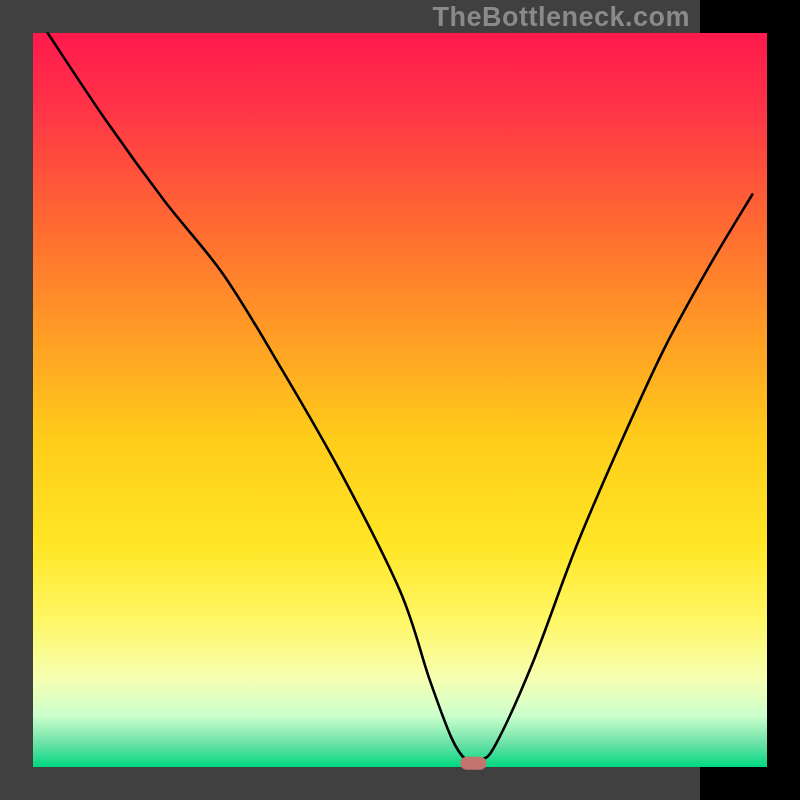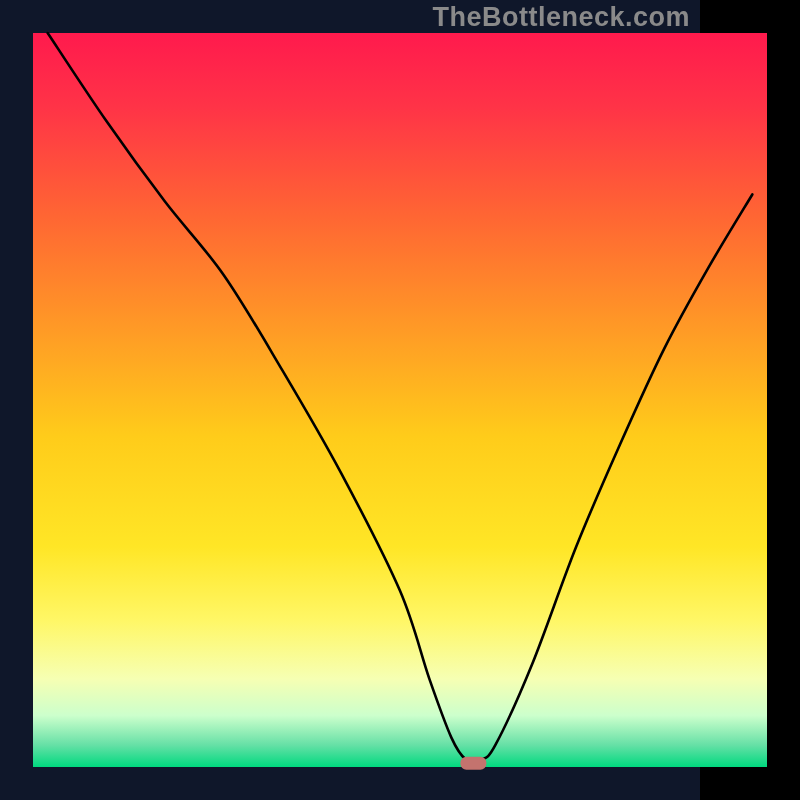--- a/index.html
+++ b/index.html
@@ -7,21 +7,21 @@
     padding: 0;
     width: 800px;
     height: 800px;
     background: #000;
     overflow: hidden;
   }
   .frame {
     position: relative;
     width: 700px;
     height: 800px;
-    background: #0f172a;
+    background: #404040;
   }
   .watermark {
     position: absolute;
     top: 2px;
     right: 10px;
     font-family: Arial, Helvetica, sans-serif;
     font-size: 27px;
     font-weight: bold;
     color: #8a8a8a;
     letter-spacing: 0.5px;

